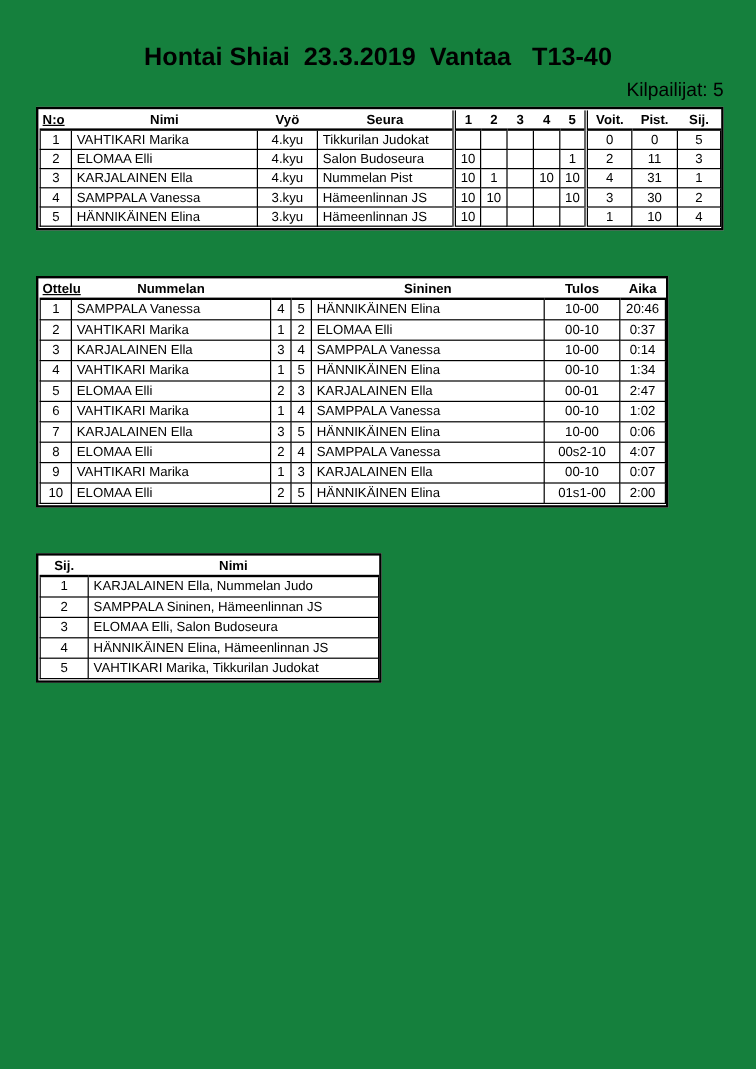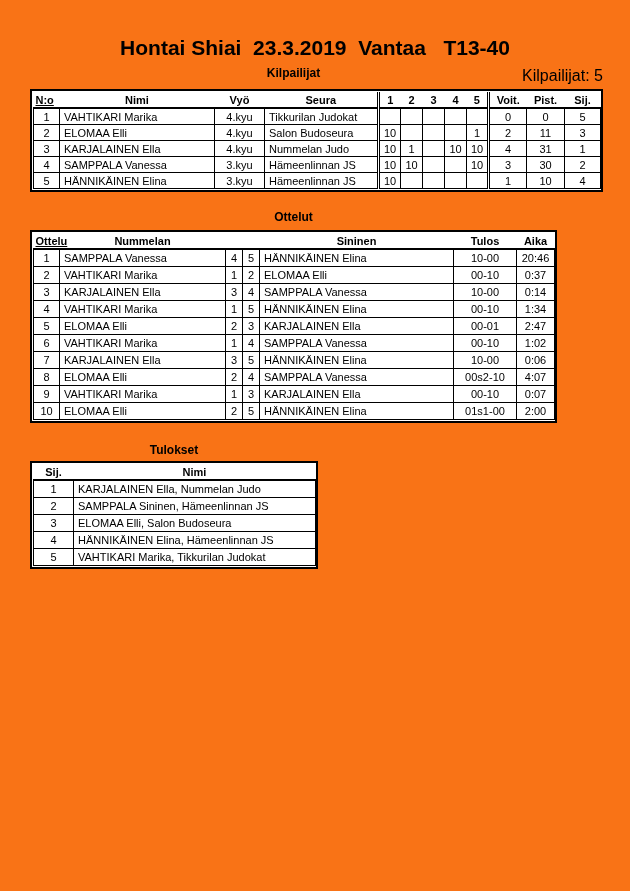--- a/index.html
+++ b/index.html
@@ -1,21 +1,21 @@
 <!DOCTYPE html>
 <html><head>
 <meta charset="utf-8">
 <style>
   * { margin: 0; padding: 0; box-sizing: content-box; }
   html, body { background: #fff; }
   .page {
     position: relative;
     width: 630px;
     height: 891px;
-    background: #f97316;
+    background: #15803d;
     color: #000000;
     font-family: "Liberation Sans", "DejaVu Sans", sans-serif;
     overflow: hidden;
   }
   .title {
     position: absolute;
     top: 36px; left: 0; right: 0;
     text-align: center;
     font-size: 21px;
     font-weight: bold;
@@ -74,21 +74,20 @@
   .lft { text-align: left; padding-left: 4px; margin-top: 32px; }
   .sep { border-left: 3px double #000; }
 </style>
 </head>
 <body>
 
 <div class="page">
 
   <div class="title">Hontai Shiai  23.3.2019  Vantaa   T13-40</div>
 
-  <div class="section-heading" id="hd-competitors">Kilpailijat</div>
   <div class="count-label">Kilpailijat: 5</div>
 
   <div class="tbl-wrap" id="tbl-competitors">
     <table>
       <colgroup>
         <col style="width:26px">
           <col style="width:155px">
           <col style="width:50px">
           <col style="width:114px">
         <col style="width:22px">
@@ -142,21 +141,21 @@
           <td class="ctr"></td>
           <td class="ctr">1</td>
           <td class="ctr sep">2</td>
           <td class="ctr">11</td>
           <td class="ctr">3</td>
         </tr>
           <tr>
           <td class="ctr">3</td>
           <td class="lft">KARJALAINEN Ella</td>
           <td class="ctr">4.kyu</td>
-          <td class="lft">Nummelan Judo</td>
+          <td class="lft">Nummelan Pist</td>
           <td class="ctr sep">10</td>
           <td class="ctr">1</td>
           <td class="ctr"></td>
           <td class="ctr">10</td>
           <td class="ctr">10</td>
           <td class="ctr sep">4</td>
           <td class="ctr">31</td>
           <td class="ctr">1</td>
         </tr>
           <tr>
@@ -184,21 +183,20 @@
           <td class="ctr"></td>
           <td class="ctr"></td>
           <td class="ctr sep">1</td>
           <td class="ctr">10</td>
           <td class="ctr">4</td>
         </tr>
         </tbody>
     </table>
   </div>
 
-  <div class="section-heading" id="hd-matches">Ottelut</div>
 
   <div class="tbl-wrap" id="tbl-matches">
     <table>
       <colgroup>
         <col style="width:26px">
           <col style="width:166px">
           <col style="width:17px">
           <col style="width:17px">
         <col style="width:194px">
           <col style="width:63px">
@@ -303,21 +301,20 @@
           <td class="ctr">2</td>
           <td class="ctr">5</td>
           <td class="lft">HÄNNIKÄINEN Elina</td>
           <td class="ctr">01s1-00</td>
           <td class="ctr">2:00</td>
         </tr>
         </tbody>
     </table>
   </div>
 
-  <div class="section-heading" id="hd-results">Tulokset</div>
 
   <div class="tbl-wrap" id="tbl-results">
     <table>
       <colgroup>
         <col style="width:40px">
           <col style="width:242px">
       </colgroup>
       <thead>
         <tr>
           <th>Sij.</th>

